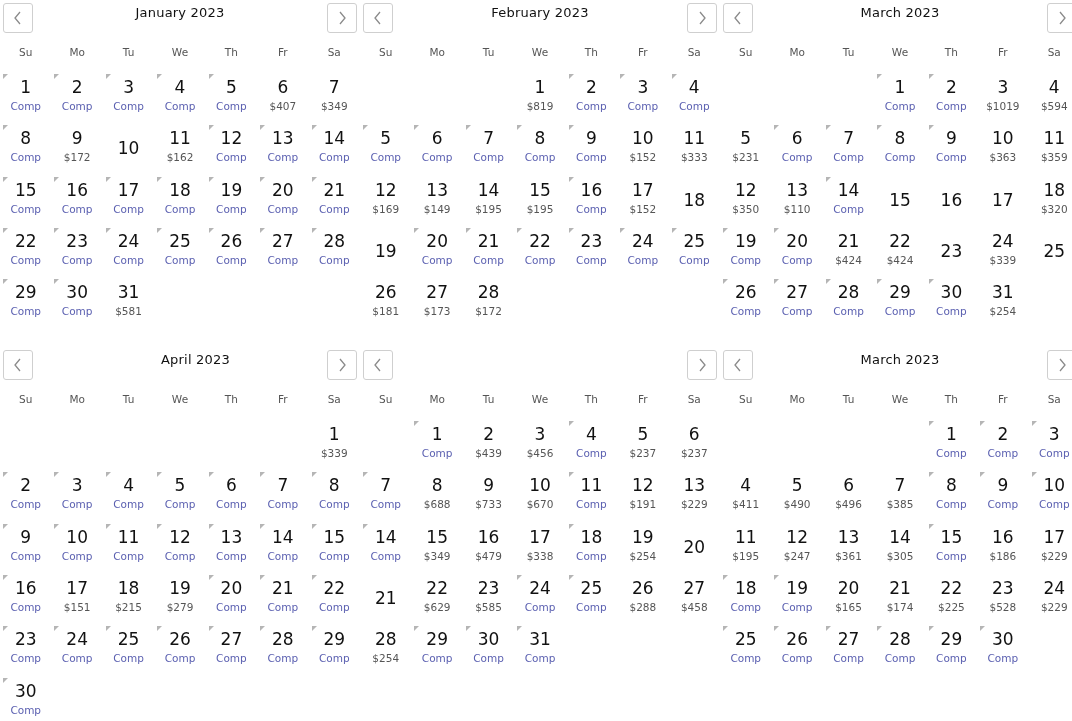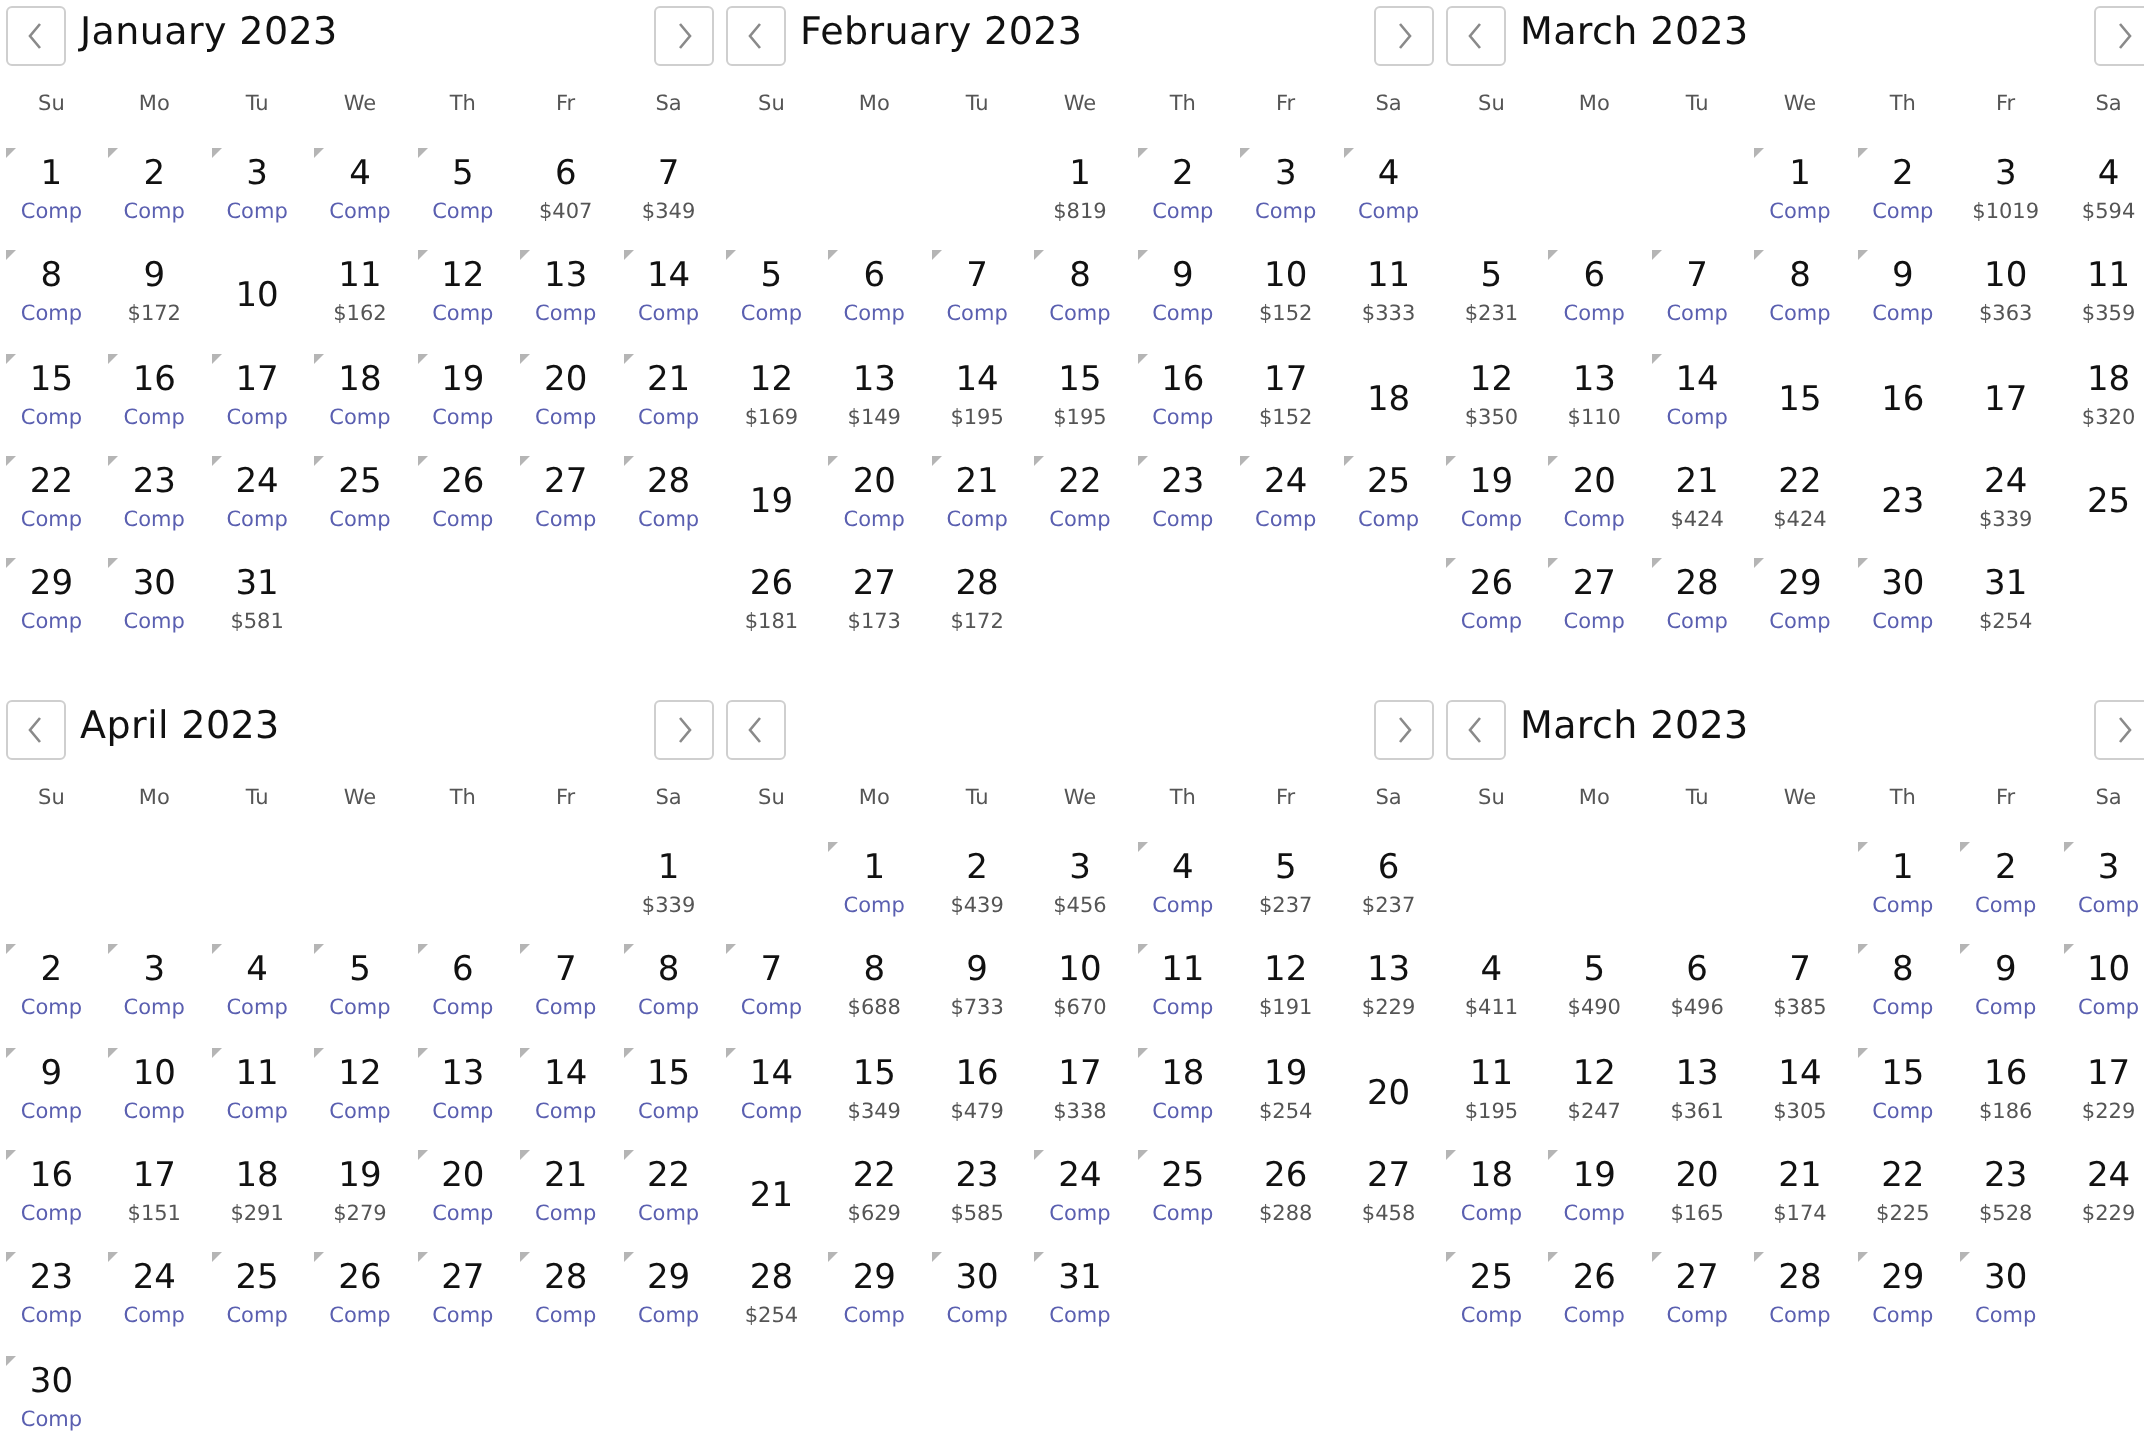--- a/index.html
+++ b/index.html
@@ -6,22 +6,22 @@
   body { width:1072px; height:721px; overflow:hidden; position:relative;
          font-family:"DejaVu Sans", "Liberation Sans", sans-serif; color:#111; }
   .block { position:absolute; left:0; width:1080px; height:347px; }
   .month { position:absolute; top:0; width:360px; height:347px; }
   .nav-btn { position:absolute; top:3px; width:28px; height:28px; border:1px solid #cfcfcf;
              border-radius:3px; background:#fff; display:flex; align-items:center; justify-content:center;
              color:#8a8a8a; font-size:15px; cursor:pointer; box-sizing:content-box; }
   .nav-btn.prev { left:3px; }
   .nav-btn.next { left:327px; }
   .nav-btn svg { width:10px; height:14px; }
-  .title { position:absolute; top:5px; left:40px; right:40px; 
-           font-size:19px; font-weight:500; color:#111; letter-spacing:0.2px; }
+  .title { position:absolute; top:5px; left:40px; right:40px; text-align:center;
+           font-size:13px; font-weight:500; color:#111; letter-spacing:0.2px; }
   .weekdays { position:absolute; top:46px; left:0; width:360px; height:16px; display:flex; }
   .weekday { width:51.43px; text-align:center; font-size:10.5px; color:#555; }
   .grid { position:absolute; top:72px; left:0; width:360px; }
   .cell { position:absolute; width:51.43px; height:51.3px; text-align:center; }
   .cell .num { position:absolute; left:0; right:0; top:5px; font-size:17px; color:#111; line-height:20px; }
   .cell.nolabel .num { top:15px; }
   .cell .lbl { position:absolute; left:0; right:0; top:28px; font-size:10.5px; line-height:13px; }
   .cell .lbl.comp { color:#5a5fb0; }
   .cell .lbl.price { color:#555; }
   .cell .mark { position:absolute; left:3px; top:2px; width:0; height:0;
@@ -505,21 +505,21 @@
             <div class="lbl comp">Comp</div>
           </div>
           <div class="cell" style="left: 257.143px; top: 205.2px;">
             <div class="num">31</div>
             <div class="lbl price">$254</div>
           </div>
         </div>
   </div>
     </div>
     <div class="block" style="top: 347px;">
-      <div class="month" style="left: 0px;">
+      <div class="month" style="left: 0px; padding-left: 31px;">
     <div class="nav-btn prev">
       <svg viewBox="0 0 10 14">
             <polyline points="7,1 2,7 7,13" fill="none" stroke="#8a8a8a" stroke-width="1.3"></polyline>
           </svg>
     </div>
     <div class="title">April 2023</div>
     <div class="nav-btn next">
       <svg viewBox="0 0 10 14">
             <polyline points="3,1 8,7 3,13" fill="none" stroke="#8a8a8a" stroke-width="1.3"></polyline>
           </svg>
@@ -612,21 +612,21 @@
             <span class="mark"></span>
             <div class="num">16</div>
             <div class="lbl comp">Comp</div>
           </div>
           <div class="cell" style="left: 51.4286px; top: 153.9px;">
             <div class="num">17</div>
             <div class="lbl price">$151</div>
           </div>
           <div class="cell" style="left: 102.857px; top: 153.9px;">
             <div class="num">18</div>
-            <div class="lbl price">$291</div>
+            <div class="lbl price">$215</div>
           </div>
           <div class="cell" style="left: 154.286px; top: 153.9px;">
             <div class="num">19</div>
             <div class="lbl price">$279</div>
           </div>
           <div class="cell" style="left: 205.714px; top: 153.9px;">
             <span class="mark"></span>
             <div class="num">20</div>
             <div class="lbl comp">Comp</div>
           </div>

